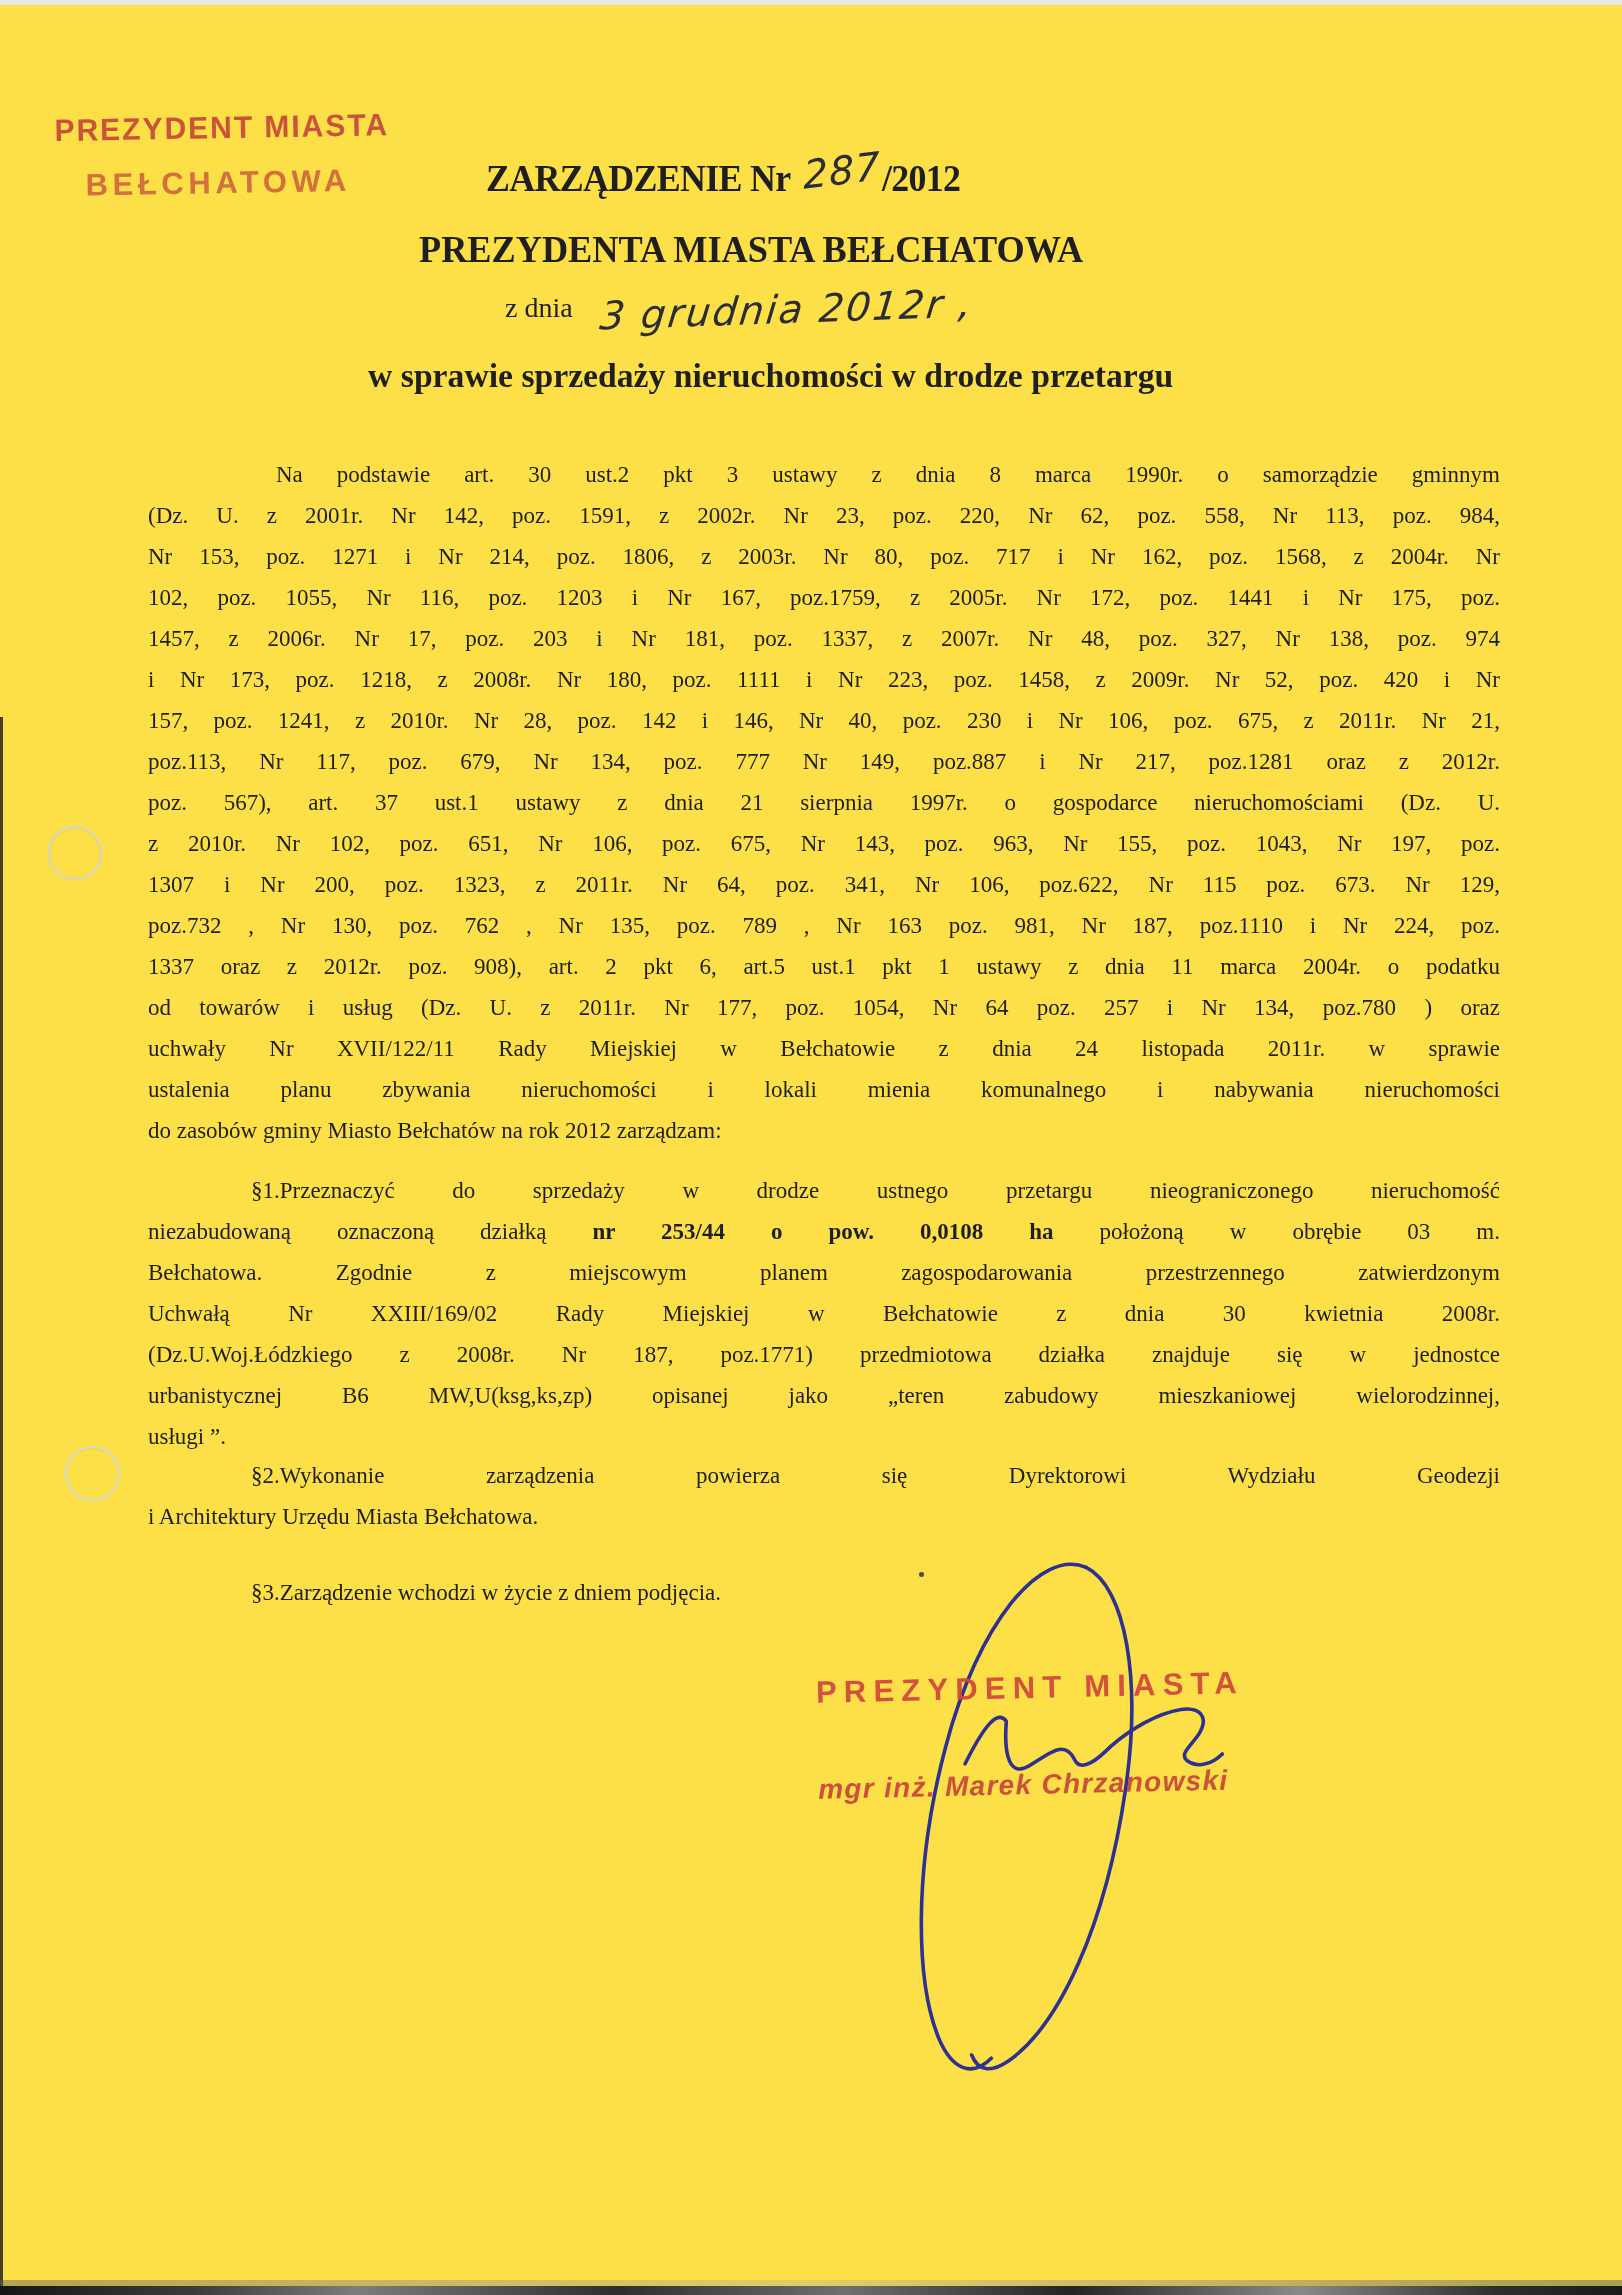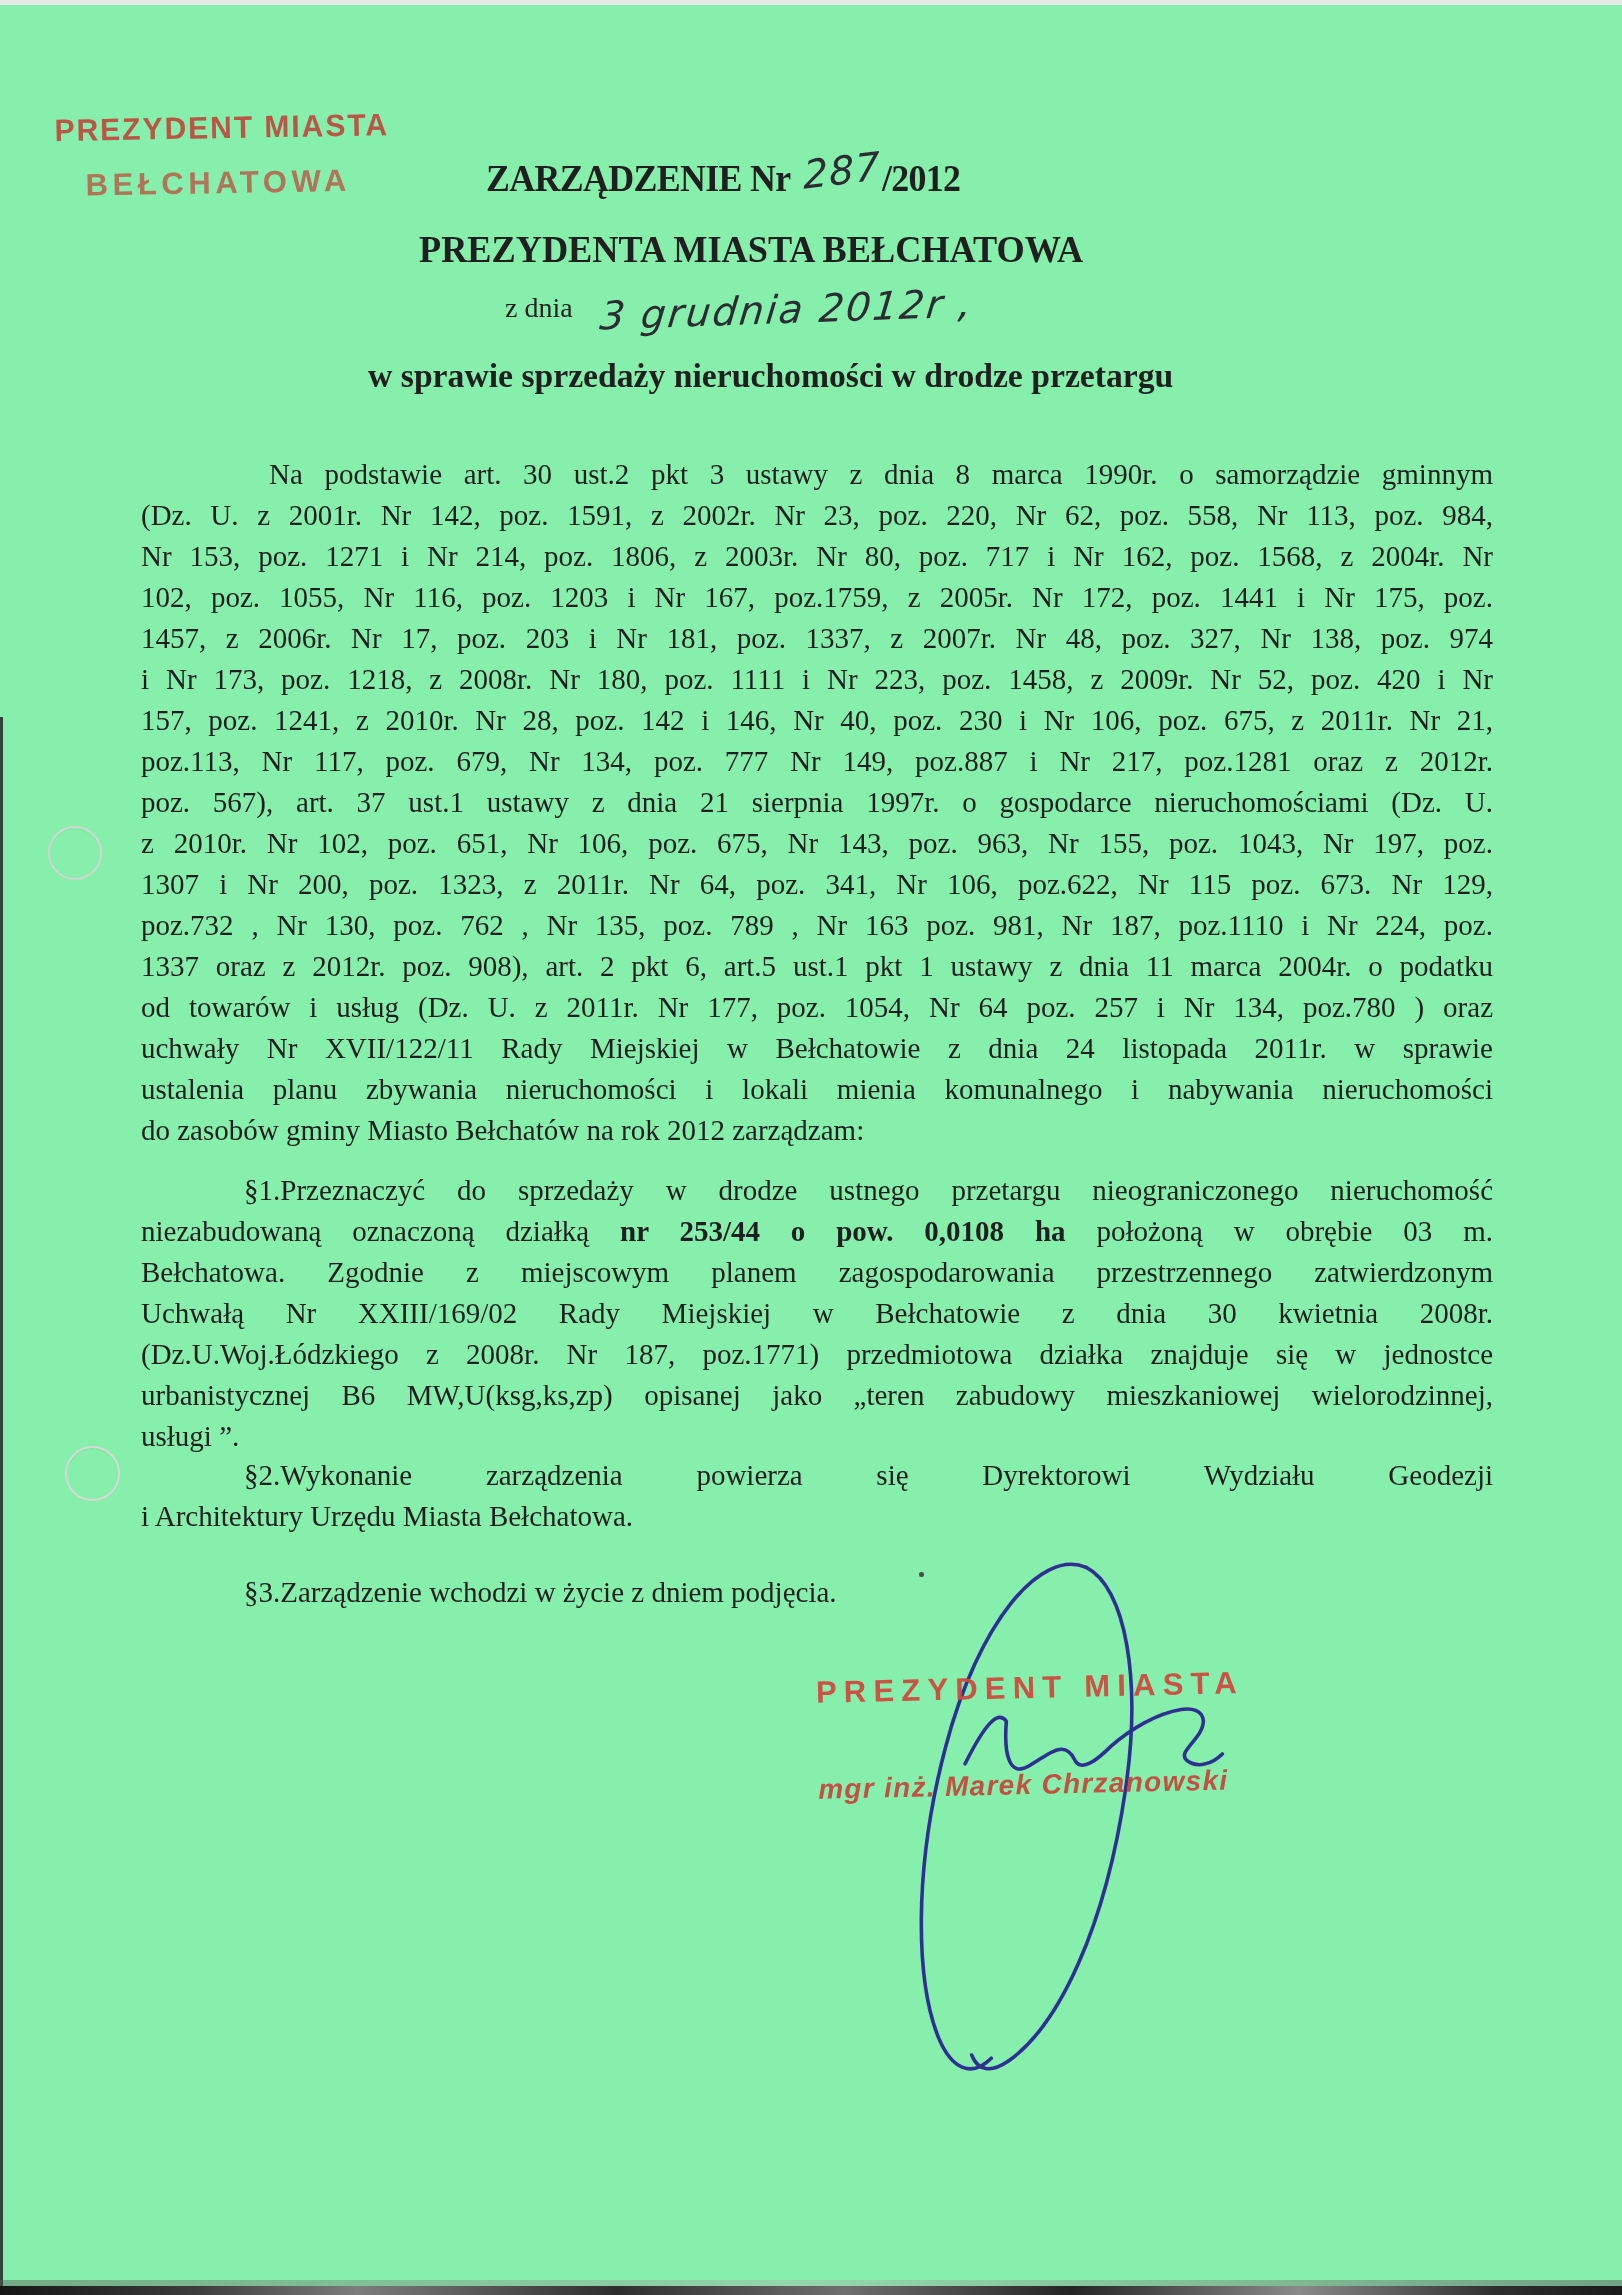--- a/index.html
+++ b/index.html
@@ -1,19 +1,19 @@
 <!DOCTYPE html>
 <html lang="pl" style="font-size:10.5px"><head>
 <meta charset="utf-8">
 <style>
   html,body{margin:0;padding:0;background:#c9c9c6;}
   .page{
     position:relative;
     width:1623px;height:2295px;
-    background:#86efac;
+    background:#fde047;
     overflow:hidden;
     font-family:"Liberation Serif", serif;
     color:#1f1f1f;
   }
   
   .scan-top{position:absolute;left:0;top:0;width:100%;height:5.2px;background:#e8e8e5;}
   .scan-bottom{position:absolute;left:0;bottom:0;width:100%;height:9.2px;
     background:linear-gradient(to right,#161616 0%,#3c3c3c 12%,#7d7d7d 22%,#2e2e2e 38%,#6f6f6f 52%,#242424 66%,#8a8a8a 80%,#303030 92%,#1a1a1a 100%);}
   .scan-bottom-soft{position:absolute;left:0;bottom:9.2px;width:100%;height:5.9px;background:linear-gradient(to right,rgba(90,90,90,.45),rgba(170,170,170,.35),rgba(90,90,90,.5));}
   .scan-left{position:absolute;left:0;top:717px;width:2.6px;height:1579px;background:#222;opacity:.85;}
@@ -33,21 +33,21 @@
   .hw{font-family:"DejaVu Sans", sans-serif;font-style:italic;color:#2c2c33;}
   .title-num{font-size:39px;margin:-9.2px 1.3px 0 2.6px;transform:rotate(-7deg) skewX(-6deg);letter-spacing:1.3px;}
   .subtitle{position:absolute;left:419px;top:228px;font-size:37px;font-weight:700;letter-spacing:0;transform:scaleX(.98);transform-origin:left;}
   .date-row{position:absolute;left:505px;top:292px;display:flex;align-items:flex-start;}
   .date-printed{font-size:28px;}
   .date-hw{font-size:39px;margin:-5.2px 0 0 27.5px;transform:rotate(-2deg) skewX(-8deg);letter-spacing:2px;white-space:pre;}
   .subject-wrap{position:absolute;left:0;top:357px;width:1623px;text-align:center;}
   .subject{position:relative;left:-41px;font-size:34px;font-weight:700;transform:scaleX(.99);display:inline-block;}
 
   
-  .body-block{position:absolute;left:141px;width:1352px;font-size:29px;line-height:41px;}
+  .body-block{position:absolute;left:148px;width:1352px;font-size:23px;line-height:41px;}
   .jl{text-align:justify;text-align-last:justify;height:41px;overflow:visible;white-space:normal;}
   .ll{text-align:left;height:41px;}
   .ind-na{text-indent:128px;}
   .ind-par{text-indent:103px;}
   #legal-basis{top:454px;}
   #par1{top:1170px;}
   #par2{top:1455px;}
   #par3{top:1536px;margin-top:36px;}
   .bold-seg{font-weight:700;}
 

